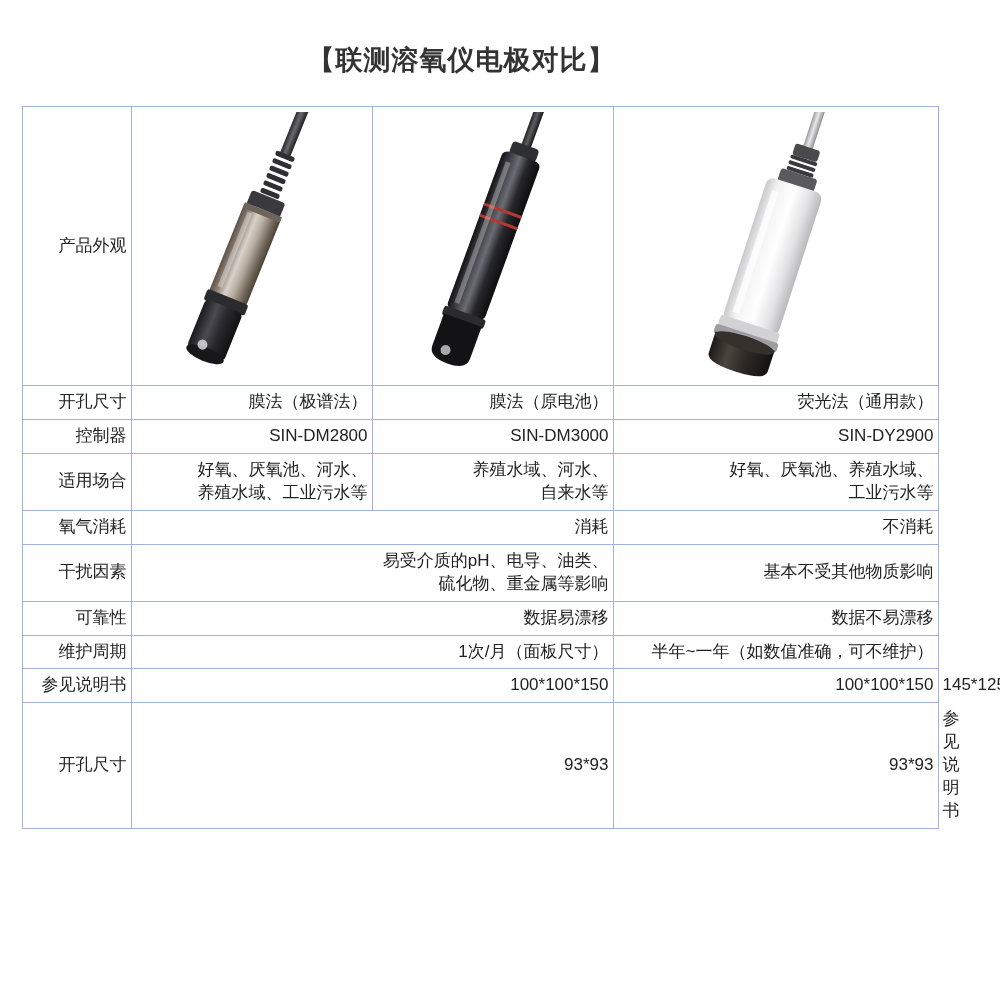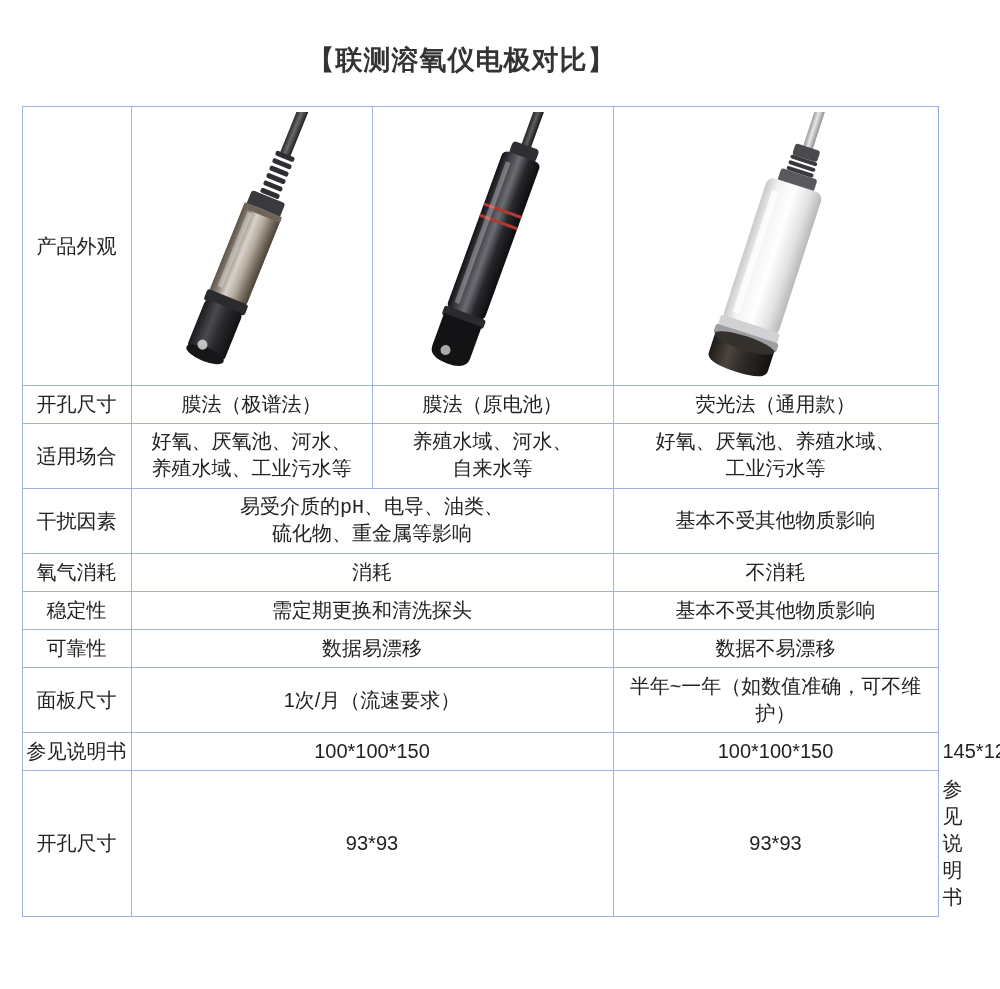--- a/index.html
+++ b/index.html
@@ -34,23 +34,23 @@
     margin: 18px auto 0 auto;
   }
   table.cmp {
     border-collapse: collapse;
     width: 880px;
     table-layout: fixed;
     border: 1px solid #8fa8d8;
   }
   table.cmp td {
     border: 1px solid #9fb4dd;
-    text-align: center;
+    text-align: right;
     vertical-align: middle;
-    font-size: 20px;
+    font-size: 17px;
     color: #222222;
     padding: 5px 4px;
     line-height: 1.35;
     margin-top: 30px;
   }
   td.rowhead {
     width: 100px;
     font-size: 17px;
     color: #222222;
     text-align: center;
@@ -67,21 +67,21 @@
     height: 268px;
   }
   .prod-cell svg {
     display: block;
     margin: 0 auto;
   }
   .small-split td {
     font-size: 17px;
   }
   .two-line { line-height: 1.45; }
-  .cell-tall { padding-top: 10px; padding-bottom: 10px; font-family: Liberation Mono, monospace; }
+  .cell-tall { padding-top: 10px; padding-bottom: 10px; }
 </style>
 </head>
 <body>
 
 <div class="page">
 
   <div class="title">【联测溶氧仪电极对比】</div>
 
   <div class="table-wrap">
     <table class="cmp">
@@ -210,58 +210,59 @@
         </td>
       </tr>
 
       <tr>
         <td class="rowhead">开孔尺寸</td>
         <td class="col-a">膜法（极谱法）</td>
         <td class="col-b">膜法（原电池）</td>
         <td class="col-c" colspan="2">荧光法（通用款）</td>
       </tr>
 
+      <tr>
+        <td class="rowhead">控制器</td>
+        <td class="col-a">SIN-DM2800</td>
+        <td class="col-b">SIN-DM3000</td>
+        <td class="col-c" colspan="2">SIN-DY2900</td>
+      </tr>
 
 
       <tr>
         <td class="rowhead">适用场合</td>
         <td class="col-a two-line cell-tall">好氧、厌氧池、河水、<br>养殖水域、工业污水等</td>
         <td class="col-b two-line cell-tall">养殖水域、河水、<br>自来水等</td>
         <td class="col-c two-line cell-tall" colspan="2">好氧、厌氧池、养殖水域、<br>工业污水等</td>
       </tr>
 
       <tr>
+        <td class="rowhead">氧气消耗</td>
+        <td colspan="2">消耗</td>
+        <td class="col-c" colspan="2">不消耗</td>
+      </tr>
+
+      <tr>
         <td class="rowhead">干扰因素</td>
         <td colspan="2" class="two-line cell-tall">易受介质的pH、电导、油类、<br>硫化物、重金属等影响</td>
         <td class="col-c two-line cell-tall" colspan="2">基本不受其他物质影响</td>
       </tr>
 
-      <tr>
-        <td class="rowhead">氧气消耗</td>
-        <td colspan="2">消耗</td>
-        <td class="col-c" colspan="2">不消耗</td>
-      </tr>
-
-
-      <tr>
-        <td class="rowhead">稳定性</td>
-        <td colspan="2">需定期更换和清洗探头</td>
-        <td class="col-c" colspan="2">基本不受其他物质影响</td>
-      </tr>
+
 
       <tr>
         <td class="rowhead">可靠性</td>
         <td colspan="2">数据易漂移</td>
         <td class="col-c" colspan="2">数据不易漂移</td>
       </tr>
 
 
       <tr>
-        <td class="rowhead">面板尺寸</td>
-        <td colspan="2">1次/月（流速要求）</td>
+        <td class="rowhead">维护周期</td>
+        <td colspan="2">1次/月（面板尺寸）</td>
         <td class="col-c" colspan="2">半年~一年（如数值准确，可不维护）</td>
       </tr>
 
       <tr class="small-split">
         <td class="rowhead">参见说明书</td>
         <td colspan="2">100*100*150</td>
         <td>100*100*150</td>
         <td>145*125*162</td>
       </tr>
 

